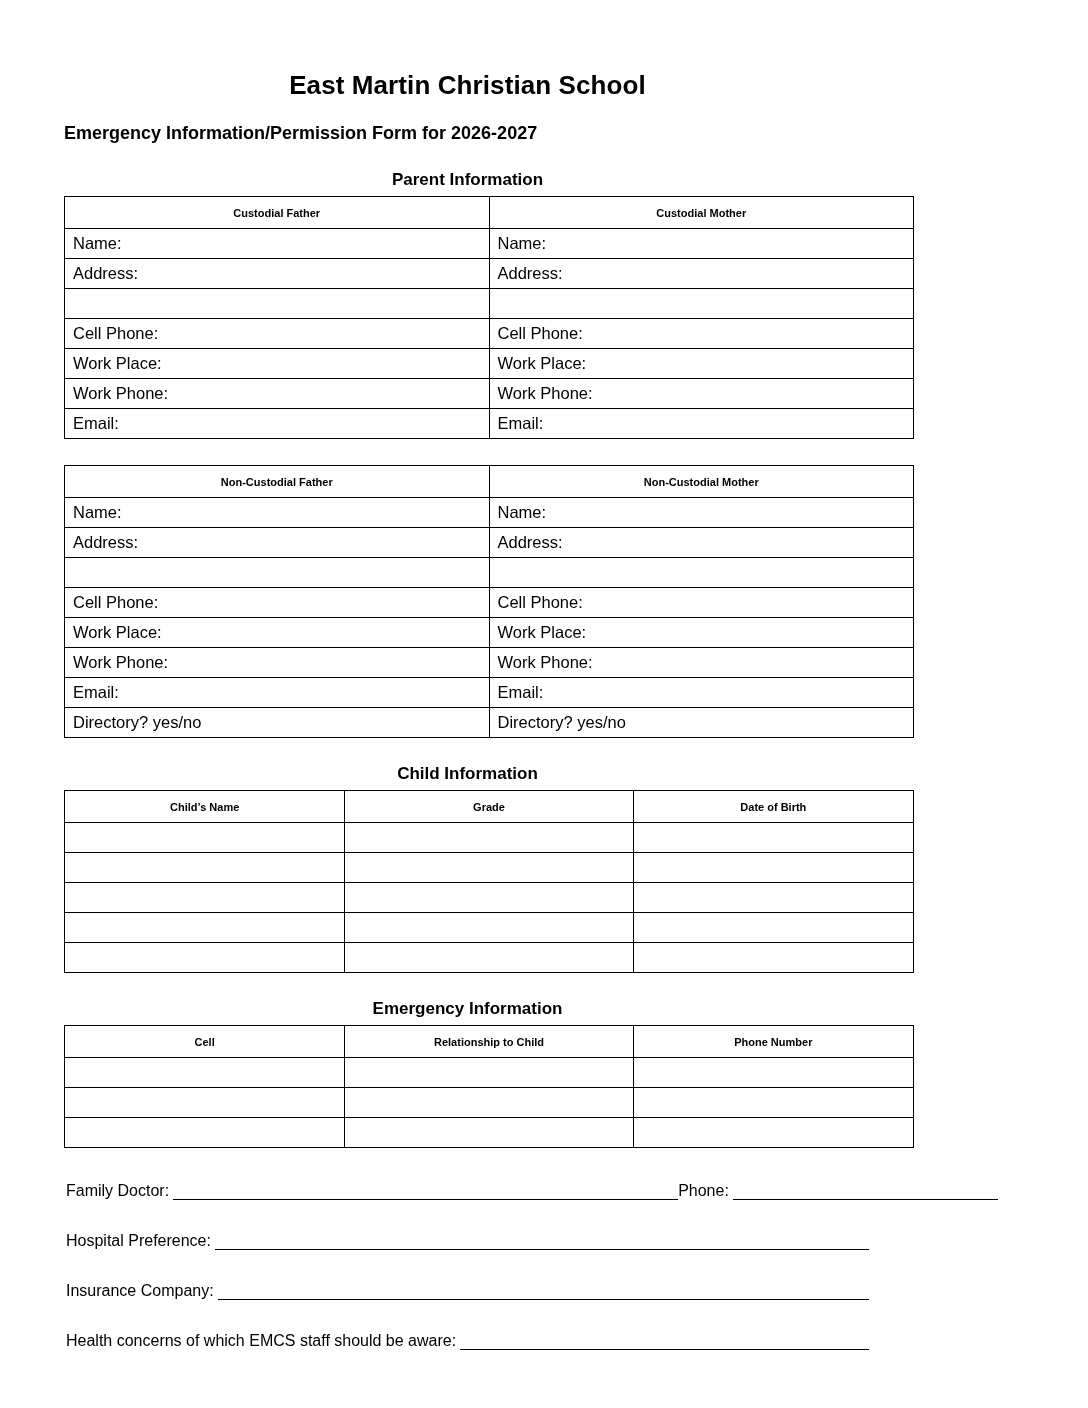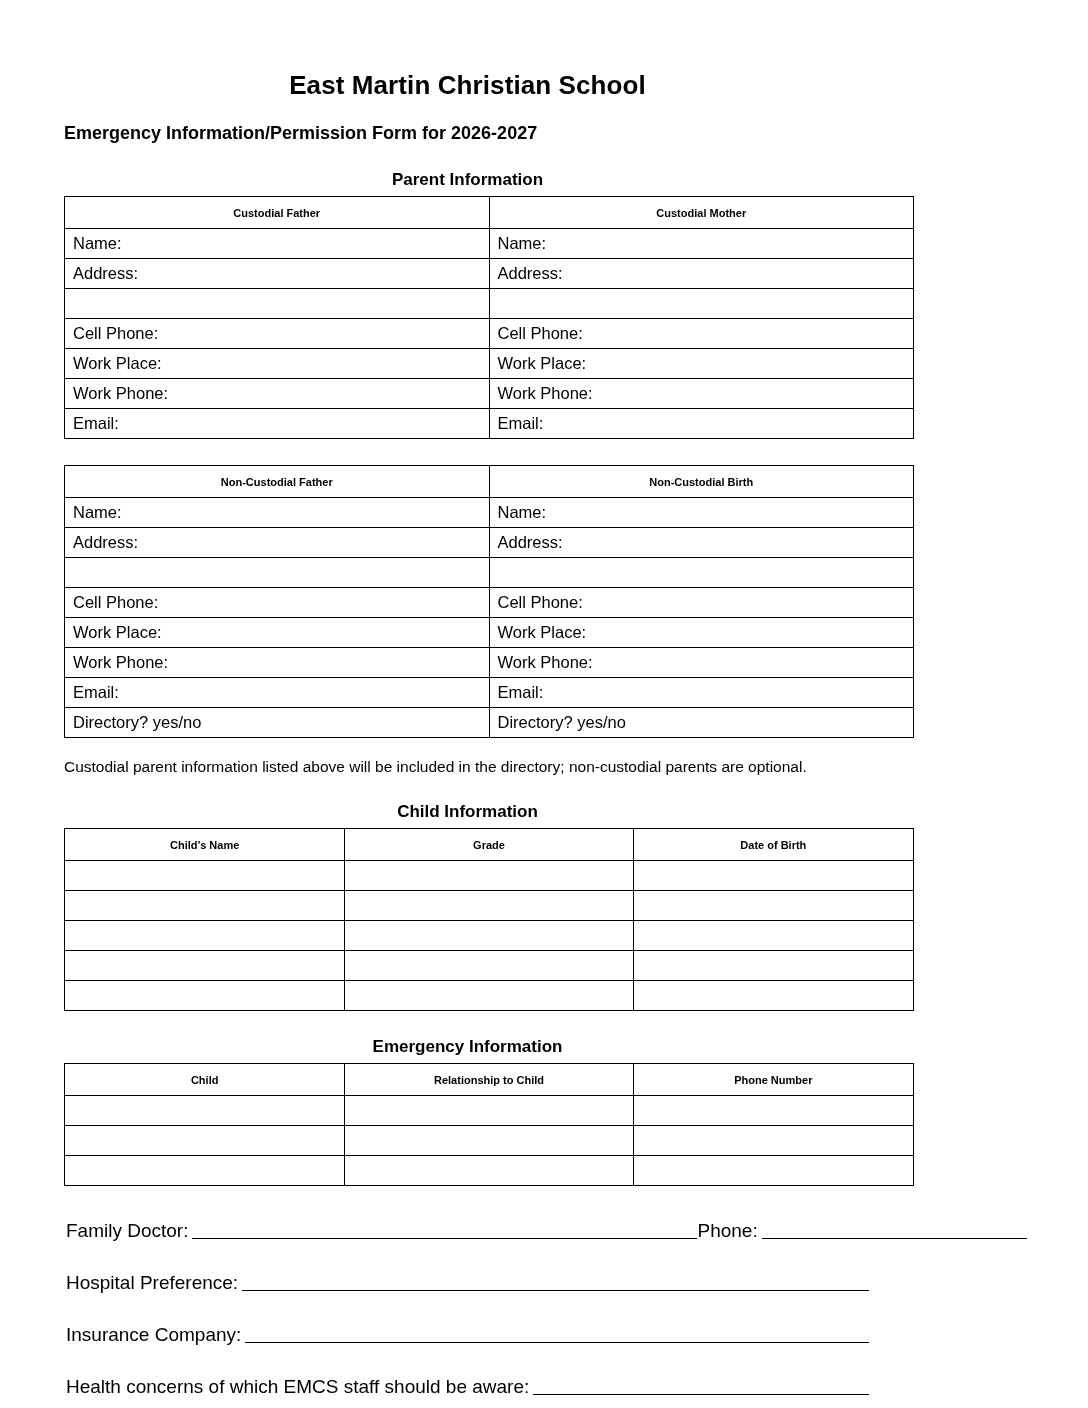--- a/index.html
+++ b/index.html
@@ -77,22 +77,22 @@
   .spacer-md { height: 26px; }
   .child-row td { height: 27px; }
   .emerg-row td { height: 27px; }
 
   .fields {
     margin: 34px 0 0 0;
     padding: 0 2px 0 2px;
   }
   .field-line {
     display: flex;
-    align-items: center;
-    font-size: 19px;
+    align-items: flex-start;
+    font-size: 16px;
     margin-bottom: 30px;
     white-space: nowrap;
   }
   .field-label { flex: 0 0 auto; }
   .rule {
     flex: 1 1 auto;
     border-bottom: 1.6px solid #000000;
     height: 17px;
     margin: 0 0 2px 4px;
   }
@@ -149,21 +149,21 @@
       </tr>
     </tbody>
   </table>
 
   <div class="spacer-md"></div>
 
   <table class="form-table">
     <tbody>
       <tr>
         <th>Non-Custodial Father</th>
-        <th>Non-Custodial Birth</th>
+        <th>Non-Custodial Mother</th>
       </tr>
       <tr>
         <td>Name:</td>
         <td>Name:</td>
       </tr>
       <tr>
         <td>Address:</td>
         <td>Address:</td>
       </tr>
       <tr class="blank-row">
@@ -186,21 +186,20 @@
         <td>Email:</td>
         <td>Email:</td>
       </tr>
       <tr>
         <td>Directory?  yes/no</td>
         <td>Directory?  yes/no</td>
       </tr>
     </tbody>
   </table>
 
-  <div class="note">Custodial parent information listed above will be included in the directory; non-custodial parents are optional.</div>
 
   <div class="section-heading">Child Information</div>
 
   <table class="form-table">
     <tbody>
       <tr>
         <th style="width:33%">Child’s Name</th>
         <th style="width:34%">Grade</th>
         <th style="width:33%">Date of Birth</th>
       </tr>
@@ -230,21 +229,21 @@
         <td></td>
       </tr>
     </tbody>
   </table>
 
   <div class="section-heading">Emergency Information</div>
 
   <table class="form-table">
     <tbody>
       <tr>
-        <th style="width:33%">Child</th>
+        <th style="width:33%">Cell</th>
         <th style="width:34%">Relationship to Child</th>
         <th style="width:33%">Phone Number</th>
       </tr>
       <tr class="emerg-row">
         <td></td>
         <td></td>
         <td></td>
       </tr>
       <tr class="emerg-row">
         <td></td>

